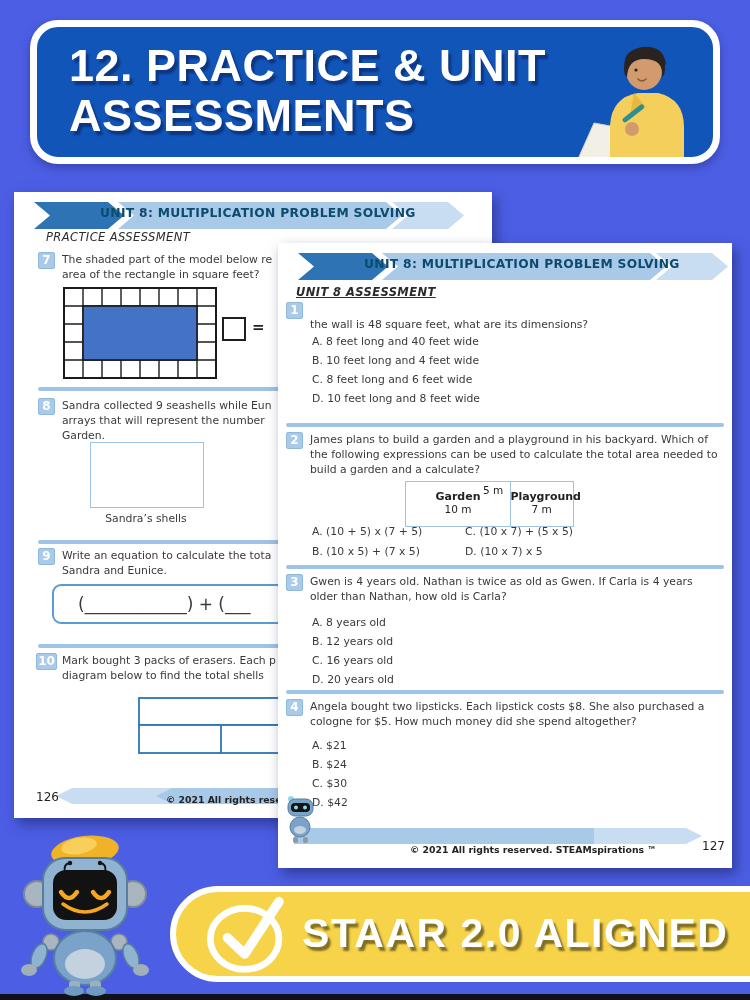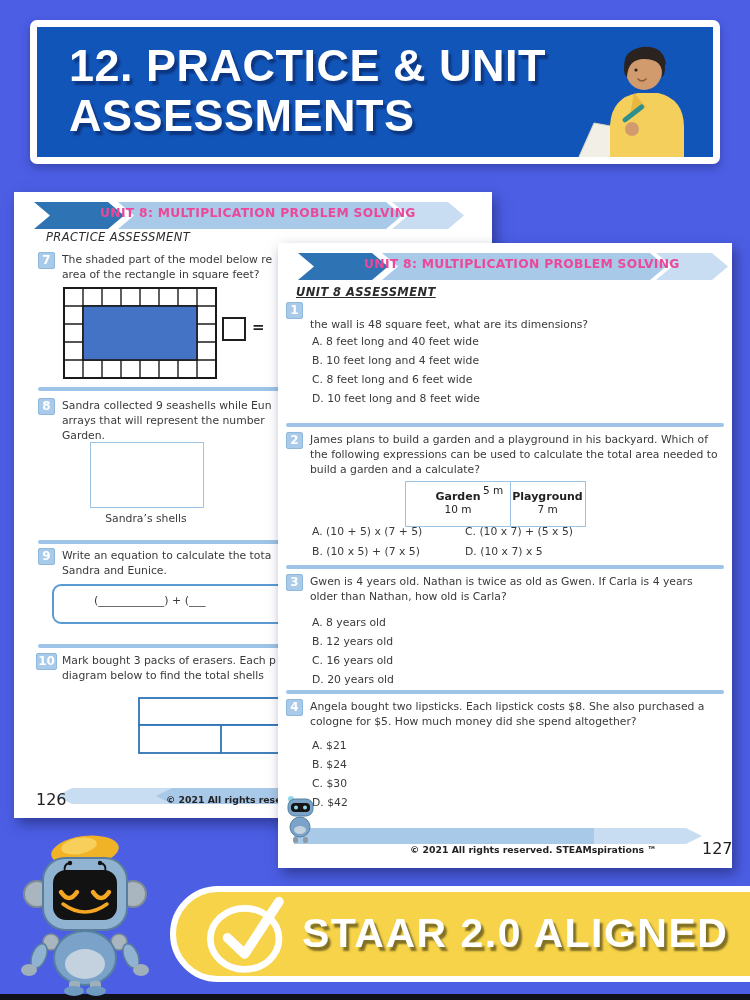--- a/index.html
+++ b/index.html
@@ -1,57 +1,57 @@
 <!DOCTYPE html>
 <html><head>
 <meta charset="utf-8">
 <style>
   html,body{margin:0;padding:0;width:750px;height:1000px;overflow:hidden;}
   body{position:relative;background:#4c5ee4;font-family:"DejaVu Sans",sans-serif;}
 
   
   .header-panel{position:absolute;left:30px;top:20px;width:676px;height:130px;
-    background:#1155b8;border:7px solid #ffffff;border-radius:7px;
+    background:#1155b8;border:7px solid #ffffff;border-radius:28px;
     box-shadow:0 4px 10px rgba(20,25,80,.35);overflow:hidden;}
   .header-title{position:absolute;left:32px;top:14px;color:#fff;
     font-family:"Liberation Sans",sans-serif;font-weight:bold;font-size:45px;
     line-height:50px;letter-spacing:.5px;text-shadow:3px 4px 2px rgba(10,30,85,.55);}
   .header-illustration{position:absolute;right:8px;top:10px;width:136px;height:122px;}
 
   
   .page{position:absolute;background:#ffffff;box-shadow:4px 6px 12px rgba(20,25,80,.5);overflow:hidden;}
   #left-page{left:14px;top:192px;width:478px;height:626px;z-index:1;}
   #right-page{left:278px;top:243px;width:454px;height:625px;z-index:2;}
 
   .banner{position:absolute;left:20px;top:10px;width:445px;height:27px;}
-  .banner-label{position:absolute;top:14px;color:#ec4899;font-weight:bold;
+  .banner-label{position:absolute;top:14px;color:#0c4a6e;font-weight:bold;
     font-size:12.3px;letter-spacing:.3px;white-space:nowrap;}
   .section-label{position:absolute;font-style:italic;font-size:11.5px;color:#2b2b2b;
     letter-spacing:.4px;white-space:nowrap;}
   .numbox{position:absolute;width:17px;height:17px;background:#a9cbe9;border:1px solid #8fb8dd;
     box-sizing:border-box;color:#fff;font-weight:bold;font-size:12px;line-height:15px;
     text-align:center;border-radius:2px;}
   .numbox.wide{width:21px;}
   .qline{position:absolute;font-size:10.8px;color:#3a3a3a;white-space:nowrap;}
   .opt{position:absolute;font-size:10.8px;color:#3a3a3a;white-space:nowrap;}
   .divider{position:absolute;height:4px;background:#9dc3e6;border-radius:2px;}
 
   .shell-box{position:absolute;border:1.5px solid #9dc3e6;background:#fff;}
   .caption{position:absolute;font-size:10.8px;color:#3a3a3a;text-align:center;}
   .eq-box{position:absolute;border:2px solid #5b9bd5;border-radius:9px;background:#fff;}
-  .eq-text{position:absolute;font-size:11px;color:#3a3a3a;white-space:nowrap;margin-left:16px;}
+  .eq-text{position:absolute;font-size:17px;color:#3a3a3a;white-space:nowrap;}
   .mini-square{position:absolute;width:20px;height:20px;border:2px solid #1f1f1f;background:#fff;}
   .equals{position:absolute;font-size:15px;font-weight:bold;color:#1f1f1f;}
 
   .area-box{position:absolute;border:1.5px solid #9dc3e6;box-sizing:border-box;text-align:center;}
   .area-name{font-weight:bold;font-size:11px;color:#222;line-height:13px;margin-top:8px;}
   .area-dim{font-size:10.5px;color:#222;line-height:13px;}
   .mid-dim{position:absolute;font-size:10.5px;color:#222;}
 
-  .page-num{position:absolute;font-size:16px;color:#222;}
+  .page-num{position:absolute;font-size:12px;color:#222;}
   .copyright{position:absolute;font-size:9.3px;font-weight:bold;color:#222;white-space:nowrap;}
 
   
   .staar-banner{position:absolute;left:170px;top:886px;width:640px;height:84px;
     background:#f6d348;border:6px solid #ffffff;border-radius:52px;z-index:3;}
   .staar-check{position:absolute;left:26px;top:2px;width:92px;height:82px;}
   .staar-label{position:absolute;left:126px;top:18px;color:#ffffff;
     font-family:"Liberation Sans",sans-serif;font-weight:bold;font-size:41px;
     letter-spacing:1.5px;white-space:nowrap;text-shadow:3px 4px 2px rgba(50,45,15,.6);}
 
@@ -171,21 +171,21 @@
 
   <span class="numbox" style="left:8px;top:189px;">2</span>
   <span class="qline" style="left:32px;top:205px;">the following expressions can be used to calculate the total area needed to</span>
   <span class="qline" style="left:32px;top:190px;">James plans to build a garden and a playground in his backyard. Which of</span>
   <span class="qline" style="left:32px;top:220px;">build a garden and a calculate?</span>
 
   <div class="area-box" style="left:127px;top:238px;width:106px;height:46px;">
     <div class="area-name">Garden</div>
     <div class="area-dim">10 m</div>
   </div>
-  <div class="area-box" style="left:231.5px;top:238px;width:76px;height:46px;">
+  <div class="area-box" style="left:231.5px;top:238px;width:64px;height:46px;">
     <div class="area-name">Playground</div>
     <div class="area-dim">7 m</div>
   </div>
   <span class="mid-dim" style="left:205px;top:241px;">5 m</span>
 
   <span class="opt" style="left:34px;top:282px;">A. (10 + 5) x (7 + 5)</span>
   <span class="opt" style="left:34px;top:302px;">B. (10 x 5) + (7 x 5)</span>
   <span class="opt" style="left:187px;top:282px;">C. (10 x 7) + (5 x 5)</span>
   <span class="opt" style="left:187px;top:302px;">D. (10 x 7) x 5</span>
 

